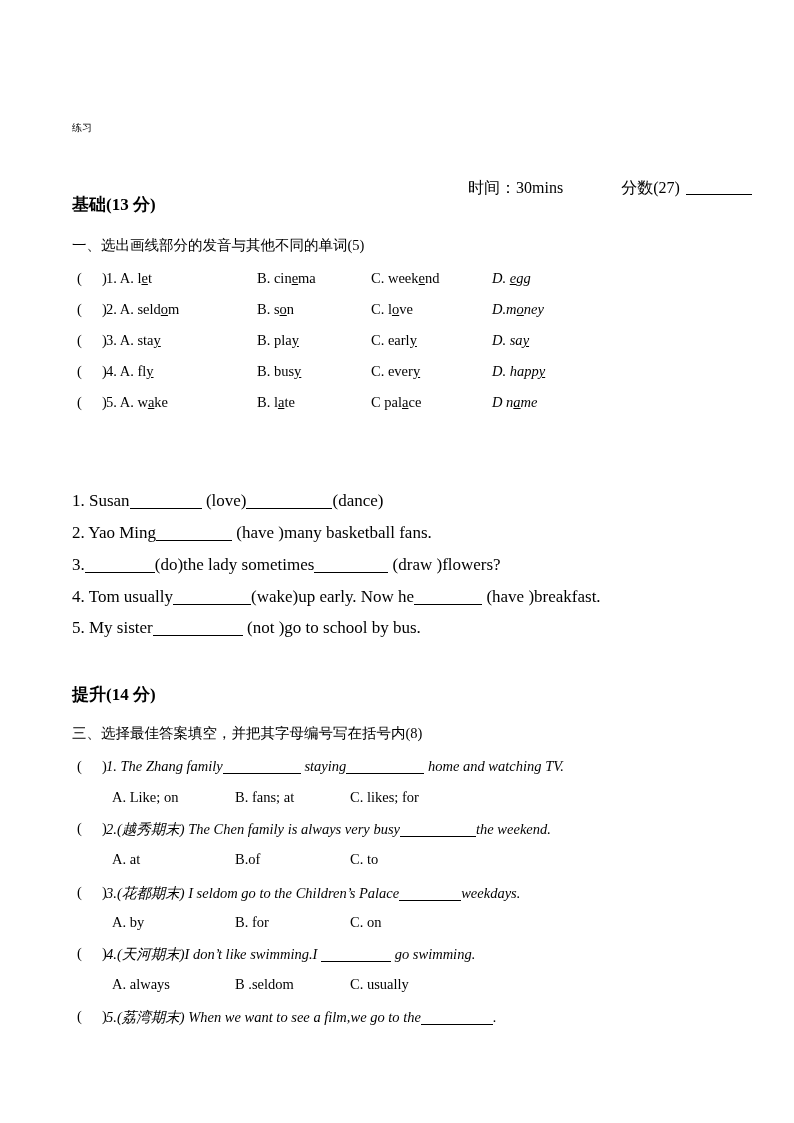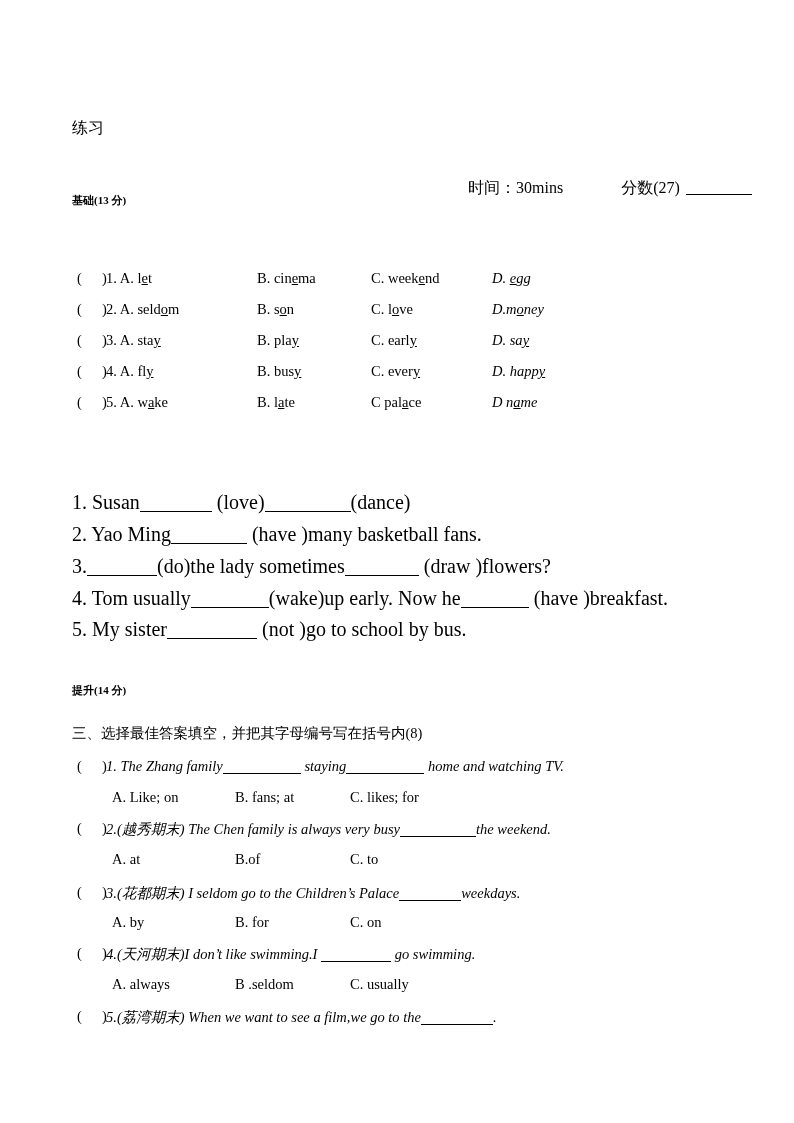--- a/index.html
+++ b/index.html
@@ -21,40 +21,40 @@
     left: 0; top: 0;
     width: 794px;
     height: 1123px;
   }
 
   
   .abs { position: absolute; white-space: pre; }
 
   .doc-title {
     left: 72px; top: 119px;
-    font-size: 16px;
+    font-size: 10px;
     line-height: 18px;
   }
 
   .meta-row {
     left: 452px; top: 160px;
     font-size: 16px;
   }
   .meta-time { margin-right: 58px; }
   .meta-blank {
     display: inline-block;
     width: 66px;
     border-bottom: 1px solid #000;
     vertical-align: -2px;
     margin-left: 6px;
   }
 
   .part-heading {
     left: 72px;
-    font-size: 11px;
+    font-size: 17px;
     font-weight: bold;
   }
   .part-heading.p1 { top: 193px; }
   .part-heading.p2 { top: 683px; }
 
   .sec-heading {
     left: 72px;
     font-size: 14.5px;
   }
   .sec-heading.s1 { top: 236px; }
@@ -80,21 +80,21 @@
   }
   .opt.a { left: 34px; }
   .opt.b { left: 185px; }
   .opt.c { left: 299px; }
   .opt.d { left: 420px; font-style: italic; }
   u { text-decoration: underline; }
 
   
   .fill-row {
     left: 72px;
-    font-size: 20px;
+    font-size: 17px;
   }
   .bl {
     display: inline-block;
     border-bottom: 1px solid #000;
     vertical-align: -3px;
   }
 
   
   .mc-row {
     left: 72px;
@@ -132,20 +132,21 @@
 
   <div class="abs doc-title">练习</div>
 
   <div class="abs meta-row">
     <span class="meta-time">时间：30mins</span><span>分数(27)</span><span class="meta-blank"></span>
   </div>
 
   <div class="abs part-heading p1">基础(13 分)</div>
   <div class="abs part-heading p2">提升(14 分)</div>
 
+  <div class="abs sec-heading s1">一、选出画线部分的发音与其他不同的单词(5)</div>
   <div class="abs sec-heading s3">三、选择最佳答案填空，并把其字母编号写在括号内(8)</div>
 
   <div id="pron-rows">
       <div class="abs pron-row" style="top: 270px;"><span class="pron-paren"><span class="lp">(</span><span class="rp">)</span></span><span class="opt a">1. A. l<u>e</u>t</span><span class="opt b">B. cin<u>e</u>ma</span><span class="opt c">C. week<u>e</u>nd</span><span class="opt d">D. <u>e</u>gg</span></div>
       <div class="abs pron-row" style="top: 301px;"><span class="pron-paren"><span class="lp">(</span><span class="rp">)</span></span><span class="opt a">2. A. seld<u>o</u>m</span><span class="opt b">B. s<u>o</u>n</span><span class="opt c">C. l<u>o</u>ve</span><span class="opt d">D.m<u>o</u>ney</span></div>
       <div class="abs pron-row" style="top: 332px;"><span class="pron-paren"><span class="lp">(</span><span class="rp">)</span></span><span class="opt a">3. A. sta<u>y</u></span><span class="opt b">B. pla<u>y</u></span><span class="opt c">C. earl<u>y</u></span><span class="opt d">D. sa<u>y</u></span></div>
       <div class="abs pron-row" style="top: 363px;"><span class="pron-paren"><span class="lp">(</span><span class="rp">)</span></span><span class="opt a">4. A. fl<u>y</u></span><span class="opt b">B. bus<u>y</u></span><span class="opt c">C. ever<u>y</u></span><span class="opt d">D. happ<u>y</u></span></div>
       <div class="abs pron-row" style="top: 394px;"><span class="pron-paren"><span class="lp">(</span><span class="rp">)</span></span><span class="opt a">5. A. w<u>a</u>ke</span><span class="opt b">B. l<u>a</u>te</span><span class="opt c">C pal<u>a</u>ce</span><span class="opt d">D n<u>a</u>me</span></div>
     </div>
   <div id="fill-rows">

